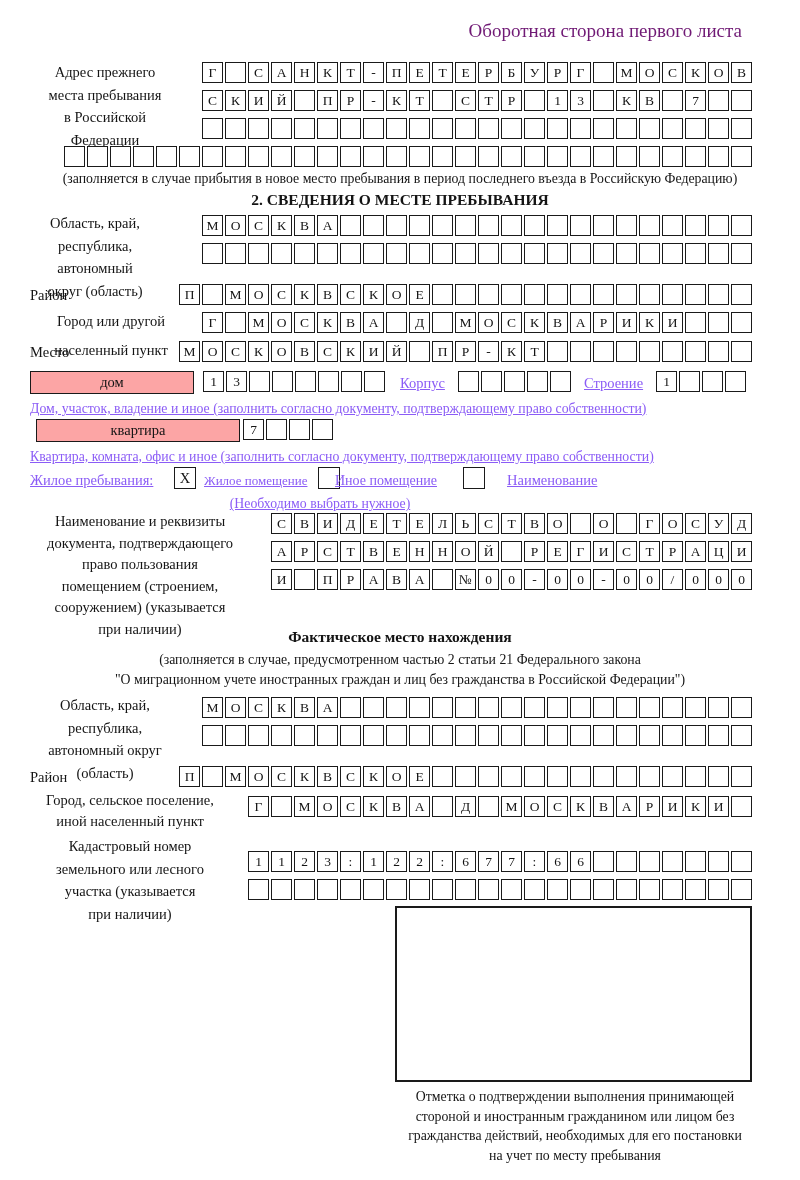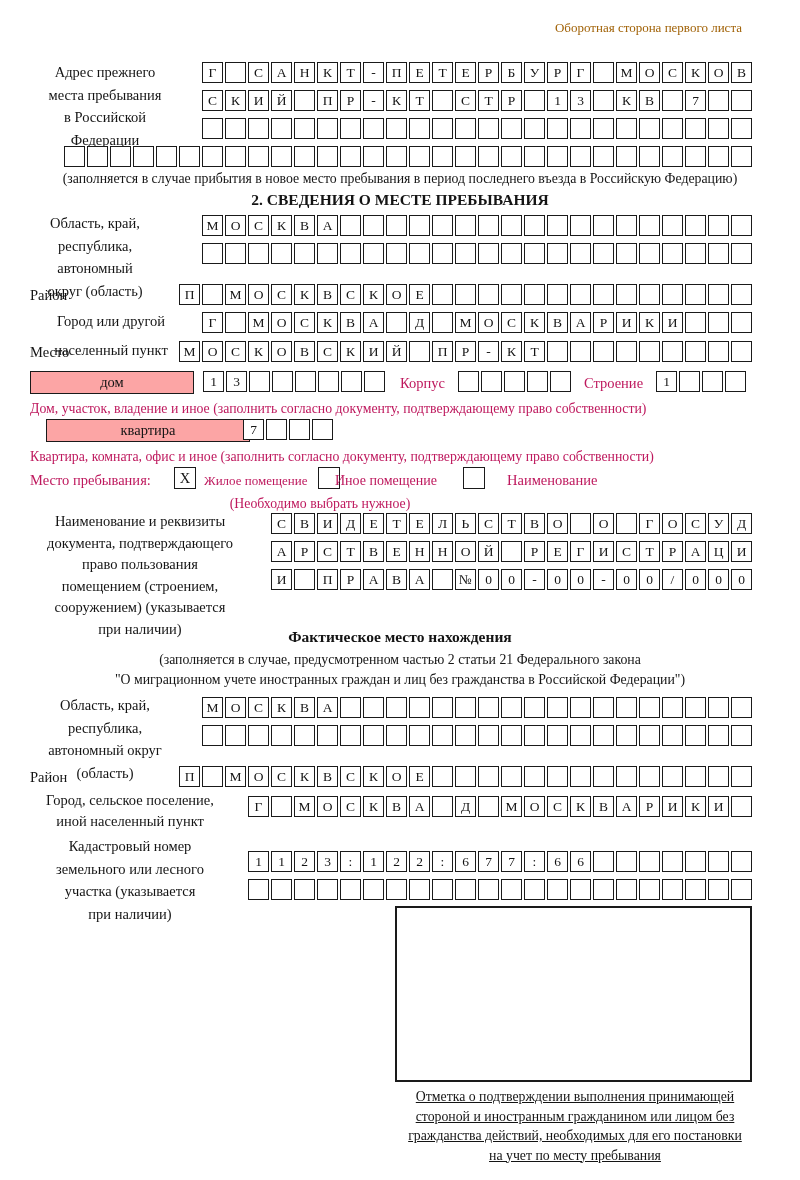--- a/index.html
+++ b/index.html
@@ -6,21 +6,21 @@
   body{
     width:800px;height:1180px;position:relative;background:#ffffff;
     color:#141414;font-family:"Liberation Serif","DejaVu Serif",serif;
     overflow:hidden;
   }
   .label{
     position:absolute;white-space:pre-line;
     font-size:14.5px;line-height:22.5px;color:#141414;text-align:center;
   }
   .caption{
-    position:absolute;font-size:13.8px;line-height:19px;color:#be185d;white-space:nowrap;
+    position:absolute;font-size:13.8px;line-height:19px;color:#8b5cf6;white-space:nowrap;text-decoration:underline;
   }
   .heading{
     position:absolute;left:0;right:0;text-align:center;
     font-weight:bold;font-size:15.5px;color:#141414;
   }
   .centernote{
     position:absolute;left:0;right:0;text-align:center;
     font-size:13.8px;color:#141414;
   }
   .boxrow{
@@ -39,25 +39,25 @@
   }
   .chk{
     position:absolute;display:inline-flex;align-items:center;justify-content:center;
     width:20px;height:20px;border:1.5px solid #1a1a1a;background:#fff;
     font-size:14.5px;color:#141414;
   }
   .bigbox{
     position:absolute;border:2px solid #1a1a1a;background:#fff;
   }
   .header-note{
-    position:absolute;font-size:13px;color:#a16207;white-space:nowrap;
+    position:absolute;font-size:19px;color:#701a75;white-space:nowrap;
   }
   .stamp-caption{
     position:absolute;text-align:center;white-space:pre-line;
-    font-size:13.8px;line-height:19.5px;color:#141414;text-decoration:underline;
+    font-size:13.8px;line-height:19.5px;color:#141414;
   }
 </style>
 </head>
 <body>
 
 <div class="header-note" style="top:20px;right:58px">Оборотная сторона первого листа</div>
 
 <div class="label" style="left:30px;top:61px;width:150px">Адрес прежнего
 места пребывания
 в Российской
@@ -341,30 +341,30 @@
   </div>
 <div class="caption" style="left:584px;top:374px;font-size:14.5px">Строение</div>
 <div class="boxrow" style="top:371px;left:656px">
     <span class="cbox">1</span>
     <span class="cbox"></span>
     <span class="cbox"></span>
     <span class="cbox"></span>
   </div>
 <div class="caption" style="left:30px;top:399px">Дом, участок, владение и иное (заполнить согласно документу, подтверждающему право собственности)</div>
 
-<div class="fieldbox" style="left:46px;top:419px;width:202px">квартира</div>
+<div class="fieldbox" style="left:36px;top:419px;width:202px">квартира</div>
 <div class="boxrow" style="top:419px;left:243px">
     <span class="cbox">7</span>
     <span class="cbox"></span>
     <span class="cbox"></span>
     <span class="cbox"></span>
   </div>
 <div class="caption" style="left:30px;top:447px">Квартира, комната, офис и иное (заполнить согласно документу, подтверждающему право собственности)</div>
 
-<div class="caption" style="left:30px;top:471px;font-size:14.5px">Место пребывания:</div>
+<div class="caption" style="left:30px;top:471px;font-size:14.5px">Жилое пребывания:</div>
 <span class="chk" style="left:174px;top:467px">X</span>
 <div class="caption" style="left:204px;top:471px;font-size:13px">Жилое помещение</div>
 <span class="chk" style="left:318px;top:467px"></span>
 <div class="caption" style="left:335px;top:471px;font-size:14px">Иное помещение</div>
 <span class="chk" style="left:463px;top:467px"></span>
 <div class="caption" style="left:507px;top:471px;font-size:14.5px">Наименование</div>
 <div class="caption" style="left:150px;top:494px;width:340px;text-align:center">(Необходимо выбрать нужное)</div>
 
 <div class="label" style="left:30px;top:511px;width:220px;line-height:21.5px">Наименование и реквизиты
 документа, подтверждающего

